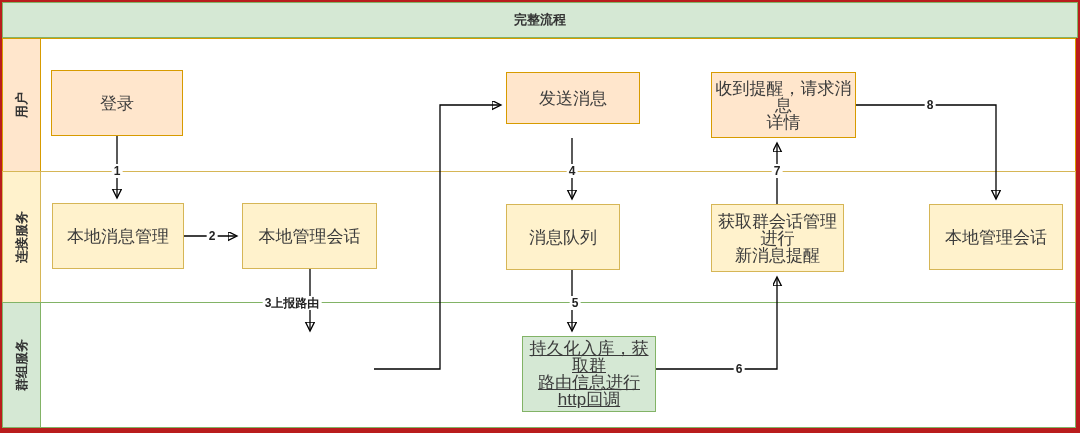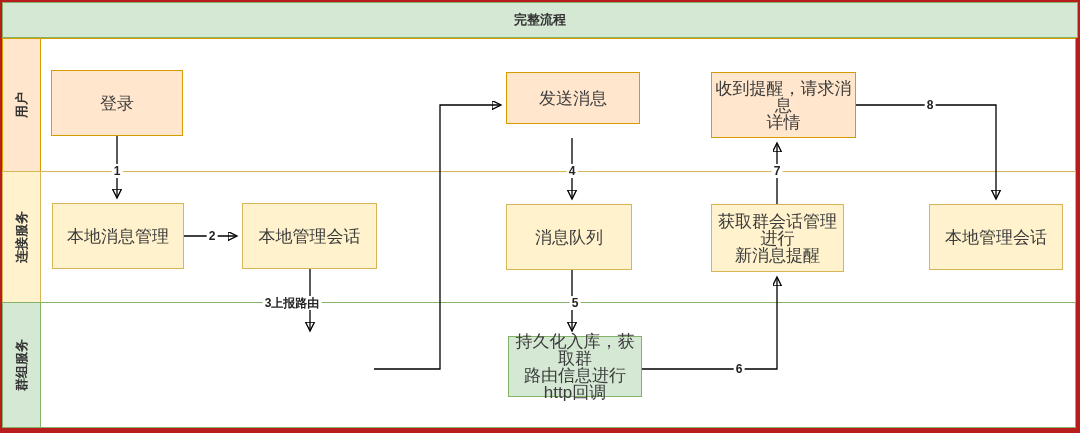--- a/index.html
+++ b/index.html
@@ -144,26 +144,26 @@
     <path d="M844,105 H996 V198" marker-end="url(#arrow)"></path>
   </svg>
 
   <div class="node orange" style="left:51px; top:70px; width:132px; height:66px;">登录</div>
   <div class="node orange" style="left:506px; top:72px; width:134px; height:52px;">发送消息</div>
   <div class="node orange" style="left:711px; top:72px; width:145px; height:66px;">收到提醒，请求消息
 详情</div>
 
   <div class="node yellow" style="left:52px; top:203px; width:132px; height:66px;">本地消息管理</div>
   <div class="node yellow" style="left:242px; top:203px; width:135px; height:66px;">本地管理会话</div>
-  <div class="node yellow" style="left:506px; top:204px; width:126px; height:66px;">消息队列</div>
+  <div class="node yellow" style="left:506px; top:204px; width:114px; height:66px;">消息队列</div>
   <div class="node yellow" style="left:711px; top:204px; width:133px; height:68px;">获取群会话管理进行
 新消息提醒</div>
   <div class="node yellow" style="left:929px; top:204px; width:134px; height:66px;">本地管理会话</div>
 
-  <div class="node green" style="left:508px; top:336px; width:134px; height:61px;">持久化入库，获取群
+  <div class="node green" style="left:522px; top:336px; width:134px; height:76px;text-decoration:underline;">持久化入库，获取群
 路由信息进行http回调</div>
 
   <div class="edge-label" style="left:117px; top:171px;">1</div>
   <div class="edge-label" style="left:212px; top:236px;">2</div>
   <div class="edge-label" style="left:292px; top:303px;">3上报路由</div>
   <div class="edge-label" style="left:572px; top:171px;">4</div>
   <div class="edge-label" style="left:575px; top:303px;">5</div>
   <div class="edge-label" style="left:739px; top:369px;">6</div>
   <div class="edge-label" style="left:777px; top:171px;">7</div>
   <div class="edge-label" style="left:930px; top:105px;">8</div>

